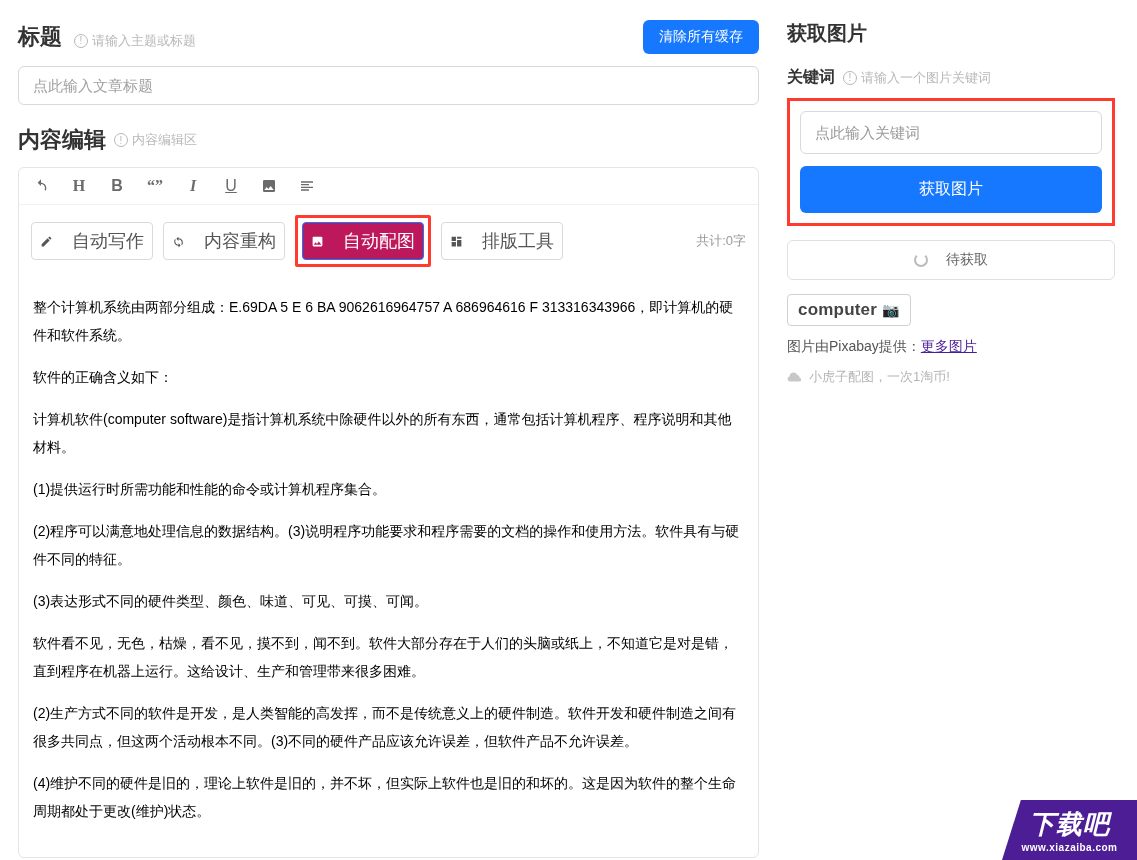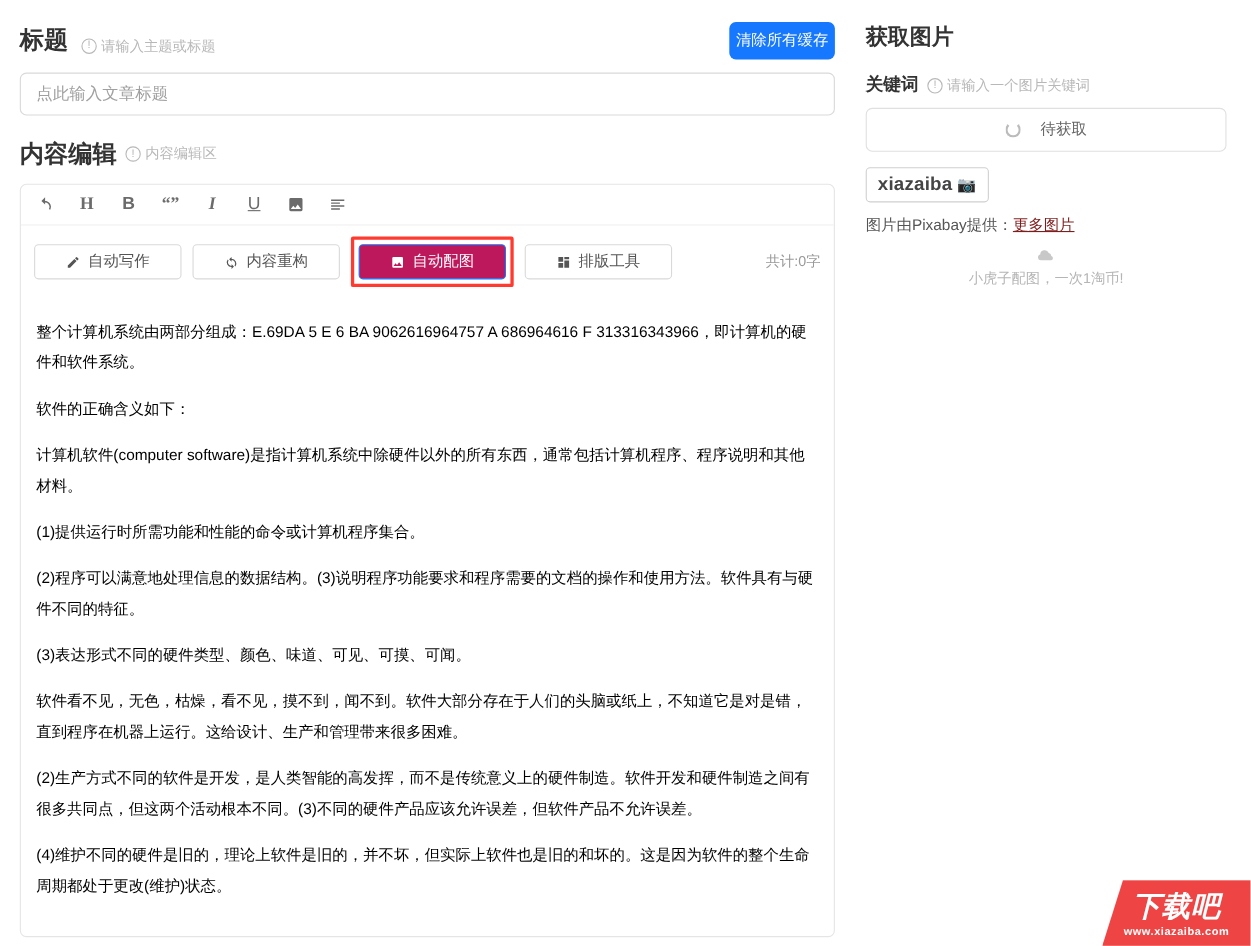--- a/index.html
+++ b/index.html
@@ -7,57 +7,57 @@
 .container { display: flex; width: 1137px; height: 860px; }
 .main { flex: 1; padding: 20px 18px 0 18px; min-width: 0; }
 .sidebar { width: 360px; padding: 20px 22px 0 10px; }
 
 .section-header { display: flex; align-items: center; margin-bottom: 12px; }
 .section-header.with-button { justify-content: space-between; }
 .section-title { font-size: 22px; font-weight: 600; color: #333; }
 .section-hint { color: #b8b8b8; font-size: 13px; margin-left: 8px; display: inline-flex; align-items: center; }
 .hint-icon { display: inline-flex; width: 14px; height: 14px; border: 1px solid #b8b8b8; border-radius: 50%; align-items: center; justify-content: center; font-size: 10px; margin-right: 4px; }
 
-.btn-primary { background: #1677ff; color: #fff; border: none; border-radius: 6px; padding: 8px 6px; font-size: 14px; cursor: pointer; }
+.btn-primary { background: #1677ff; color: #fff; border: none; border-radius: 6px; padding: 8px 16px; font-size: 14px; cursor: pointer; }
 
 .title-input { width: 100%; border: 1px solid #d9d9d9; border-radius: 6px; padding: 10px 14px; font-size: 15px; color: #333; outline: none; margin-bottom: 20px; }
 .title-input::placeholder { color: #a0a0a0; }
 
 .editor-box { border: 1px solid #e5e5e5; border-radius: 6px; overflow: hidden; }
 .toolbar-row1 { display: flex; align-items: center; padding: 8px 12px; gap: 18px; border-bottom: 1px solid #f0f0f0; }
 .tb-icon { width: 20px; height: 20px; display: inline-flex; align-items: center; justify-content: center; color: #6b6b6b; cursor: pointer; font-size: 16px; }
 .tb-icon svg { width: 16px; height: 16px; fill: currentColor; }
 
 .toolbar-row2 { display: flex; align-items: center; padding: 10px 12px; gap: 10px; }
-.tb-btn { border: 1px solid #d9d9d9; background: #fff; border-radius: 4px; padding: 6px 28px; font-size: 14px; color: #555; cursor: pointer; display: inline-flex; align-items: center; gap: 7px; }
+.tb-btn { border: 1px solid #d9d9d9; background: #fff; border-radius: 4px; padding: 6px 8px; font-size: 18px; color: #555; cursor: pointer; display: inline-flex; align-items: center; gap: 19px; }
 .tb-btn.active { background: #be185d; color: #fff; border-color: #1677ff; }
 .highlight-box { border: 3px solid #ff3b30; border-radius: 2px; padding: 4px; display: inline-flex; }
 .word-count { margin-left: auto; color: #999; font-size: 13px; }
 
 .editor-content { padding: 16px 14px; line-height: 2; color: #000000; font-size: 14px; height: 580px; overflow: hidden; }
 .editor-content p { margin-bottom: 14px; }
 
 
 .side-title { font-size: 20px; font-weight: 600; margin-bottom: 20px; }
 .side-sub { display: flex; align-items: center; margin-bottom: 10px; }
 .side-sub-label { font-size: 16px; font-weight: 600; }
 .side-box { border: 3px solid #ff3b30; padding: 10px; margin-bottom: 14px; }
 .keyword-input { width: 100%; border: 1px solid #d9d9d9; border-radius: 6px; padding: 12px 14px; font-size: 15px; margin-bottom: 12px; outline: none; }
 .keyword-input::placeholder { color: #999; }
 .fetch-btn { width: 100%; background: #1677ff; color: #fff; border: none; border-radius: 6px; padding: 13px 0; font-size: 16px; cursor: pointer; }
 .pending-btn { width: 100%; background: #fff; border: 1px solid #e0e0e0; border-radius: 6px; padding: 10px 0; font-size: 14px; color: #666; cursor: pointer; display: flex; align-items: center; justify-content: center; gap: 18px; margin-bottom: 14px; }
 .spinner { width: 14px; height: 14px; border: 2px solid #bbb; border-top-color: transparent; border-radius: 50%; display: inline-block; }
 .pixabay-box { display: inline-block; border: 1px solid #d0d0d0; border-radius: 4px; padding: 5px 10px; font-family: Arial, sans-serif; font-weight: 700; font-size: 17px; color: #454545; margin-bottom: 12px; letter-spacing: 0.2px; }
 .pixabay-box .cam { font-size: 14px; }
 .provide-line { font-size: 14px; color: #555; margin-bottom: 12px; }
-.provide-line a { color: #7f1d1d; text-decoration: underline; }
-.footer-note { color: #b5b5b5; font-size: 13px; display: flex; align-items: center; gap: 6px; flex-direction: column; }
+.provide-line a { color: #4c1d95; text-decoration: underline; }
+.footer-note { color: #b5b5b5; font-size: 13px; display: flex; align-items: center; gap: 6px; }
 .cloud-icon { display: inline-flex; }
 
-.watermark { position: fixed; right: 0; bottom: 0; width: 135px; height: 60px; background: #ef4444; color: #fff; display: flex; flex-direction: column; align-items: center; justify-content: center; font-weight: 700; clip-path: polygon(14% 0, 100% 0, 100% 100%, 0 100%); }
+.watermark { position: fixed; right: 0; bottom: 0; width: 135px; height: 60px; background: #4c1d95; color: #fff; display: flex; flex-direction: column; align-items: center; justify-content: center; font-weight: 700; clip-path: polygon(14% 0, 100% 0, 100% 100%, 0 100%); }
 .watermark .big { font-size: 26px; font-style: italic; letter-spacing: 1px; }
 .watermark .small { font-size: 10px; font-weight: 700; letter-spacing: 0.5px; }
 </style>
 </head>
 <body>
 
 <div class="container">
   <div class="main">
     <div class="section-header with-button">
       <div>
@@ -152,28 +152,32 @@
     <div class="side-title">获取图片</div>
 
     <div class="side-sub">
       <span class="side-sub-label">关键词</span>
       <span class="section-hint">
         <span class="hint-icon">!</span>
         <span>请输入一个图片关键词</span>
       </span>
     </div>
 
+    <div class="side-box">
+      <input class="keyword-input" type="text" placeholder="点此输入关键词" style="">
+      <button class="fetch-btn">获取图片</button>
+    </div>
 
     <button class="pending-btn">
       <span class="spinner"></span>
       <span>待获取</span>
     </button>
 
     <div class="pixabay-box">
-      <span>xiazaiba</span> <span class="cam">📷</span>
+      <span>computer</span> <span class="cam">📷</span>
     </div>
 
     <div class="provide-line">
       <span>图片由Pixabay提供：</span><a href="#">更多图片</a>
     </div>
 
     <div class="footer-note">
       <span class="cloud-icon">
         <svg width="16" height="12" viewBox="0 0 24 18" fill="#c8c8c8">
             <path d="M19 10a4 4 0 0 0-3.4-3.95A6 6 0 0 0 4 8a4 4 0 0 0 1 7.9h13A3 3 0 0 0 19 10z"></path>

